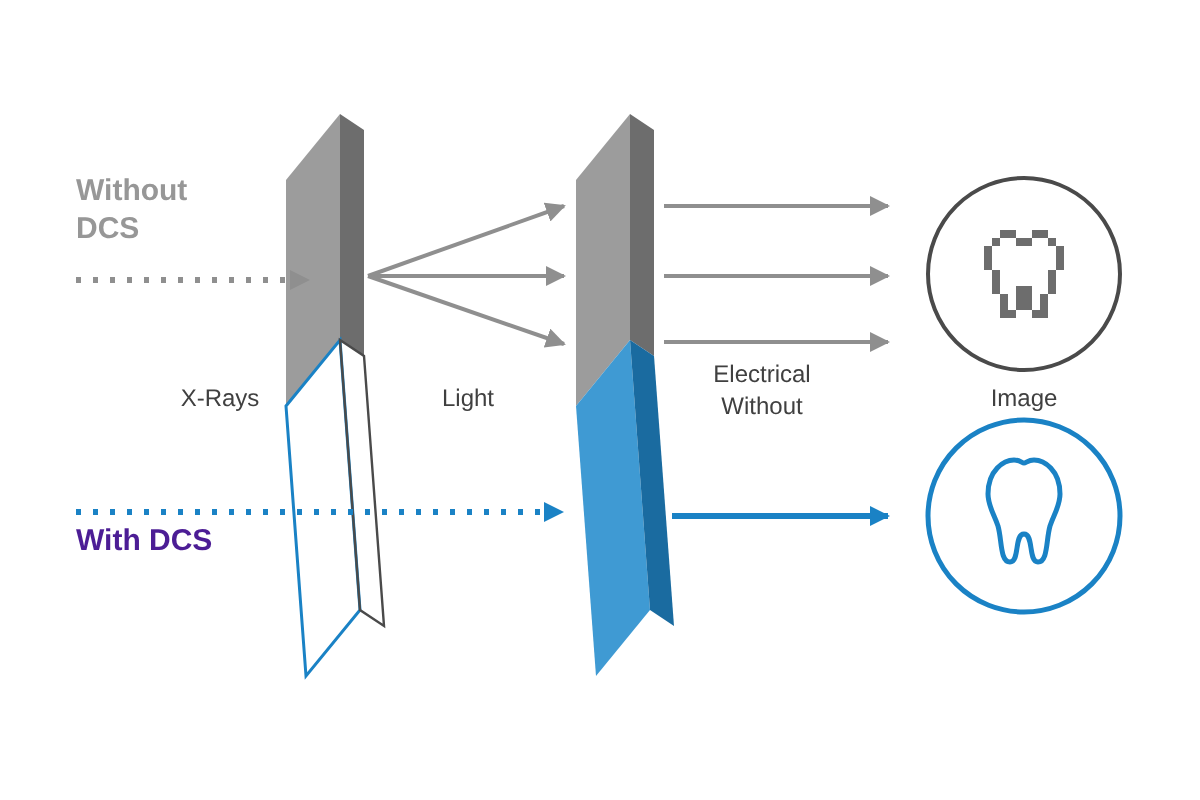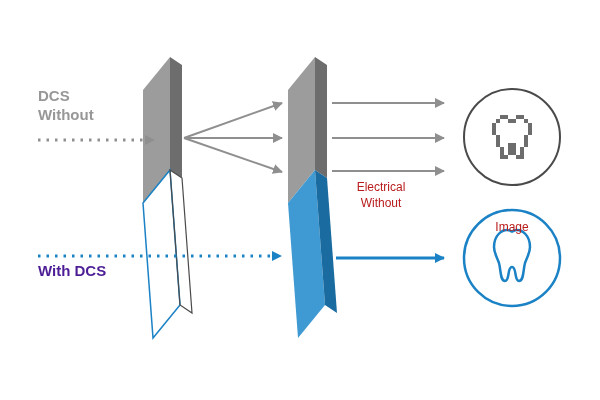--- a/index.html
+++ b/index.html
@@ -5,21 +5,21 @@
   html,body{margin:0;padding:0;background:#ffffff;}
   .canvas{
     position:relative;width:600px;height:400px;background:#ffffff;
     font-family:"Liberation Sans",sans-serif;overflow:hidden;
   }
   .canvas svg{position:absolute;left:0;top:0;z-index:1;}
   .lbl{position:absolute;z-index:2;}
   .heading{font-size:15px;font-weight:bold;line-height:19px;}
   .heading-gray{color:#979797;}
   .heading-blue{color:#4c1d95;}
-  .axis-label{font-size:12px;font-weight:500;color:#b91c1c;text-align:center;line-height:16px;}
+  .axis-label{font-size:12px;font-weight:500;color:#404040;text-align:center;line-height:16px;}
 </style>
 </head>
 <body>
 
 <div class="canvas">
 
   <svg width="600" height="400" viewBox="0 0 600 400">
     <defs>
       <marker id="mgray" markerUnits="userSpaceOnUse" markerWidth="12" markerHeight="10" refX="9" refY="5" orient="auto">
         <path d="M0,0 L10,5 L0,10 Z" fill="#8f8f8f"></path>
@@ -101,28 +101,30 @@
         <rect x="520" y="155" width="4" height="4" fill="#6d6d6d"></rect>
       </g>
 
     <path d="M494,247 C494,235 502,230 507,230 C510,230 511,231.5 512,231.5 C513,231.5 514,230 517,230
              C522,230 530,235 530,247 C530,253 527,257 525,263 C523,270 524,281 519,281
              C514,281 517,267 512,267 C507,267 510,281 505,281 C500,281 501,270 499,263
              C497,257 494,253 494,247 Z" fill="none" stroke="#1a82c5" stroke-width="2.5" stroke-linejoin="round"></path>
   </svg>
 
   <div class="lbl heading heading-gray" style="left:38px;top:86px;">
+    <div>Without</div>
     <div>DCS</div>
-    <div>Without</div>
   </div>
 
   <div class="lbl heading heading-blue" style="left:38px;top:261px;">With DCS</div>
 
+  <div class="lbl axis-label" style="left:70px;top:191px;width:80px;">X-Rays</div>
 
+  <div class="lbl axis-label" style="left:194px;top:191px;width:80px;">Light</div>
 
   <div class="lbl axis-label" style="left:331px;top:179px;width:100px;">
     <div>Electrical</div>
     <div>Without</div>
   </div>
 
-  <div class="lbl axis-label" style="left:472px;top:191px;width:80px;margin-top:28px;">Image</div>
+  <div class="lbl axis-label" style="left:472px;top:191px;width:80px;">Image</div>
 
 </div>
 
 </body></html>

